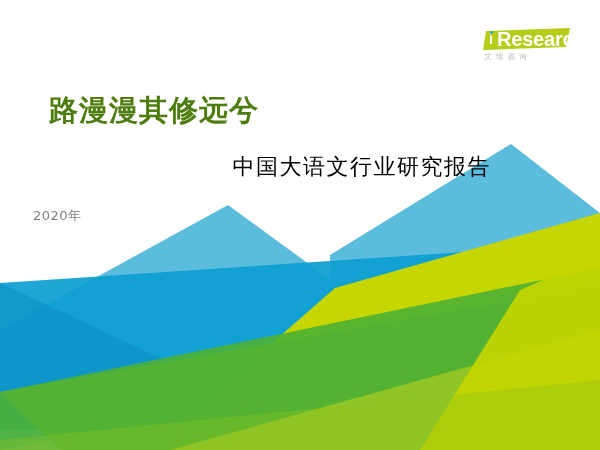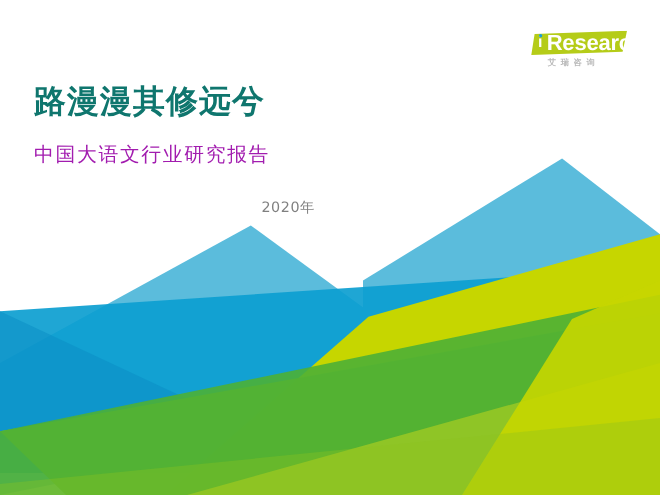--- a/index.html
+++ b/index.html
@@ -71,67 +71,66 @@
     position: absolute;
     left: 8px;
     top: 3px;
     width: 3.2px;
     height: 3.2px;
     background: #1a9fd8;
     border-radius: 50%;
   }
   #logo-sub {
     position: absolute;
-    left: 16px;
+    left: 2px;
     top: 24px;
     width: 80px;
     font-size: 7.5px;
     color: #b9b9b9;
     letter-spacing: 4.2px;
     white-space: nowrap;
     font-family: "DejaVu Sans", "Liberation Sans", sans-serif;
-    font-weight: bold;
   }
 
   
   #title-block {
     position: absolute;
     left: 31px;
     top: 72px;
     width: 460px;
   }
   #main-title {
     font-size: 29px;
     font-weight: bold;
-    color: #0f766e;
+    color: #4d7c0f;
     letter-spacing: 1px;
     line-height: 40px;
-    margin: 0;
+    margin: 18px;
     white-space: nowrap;
     font-family: "DejaVu Sans", "Liberation Sans", sans-serif;
   }
   #sub-title {
-    font-size: 18px;
+    font-size: 22px;
     font-weight: normal;
-    color: #a21caf;
+    color: #000000;
     letter-spacing: 1.5px;
     line-height: 38px;
     margin: 10px 0 0 0;
     white-space: nowrap;
     font-family: "DejaVu Sans", "Liberation Sans", sans-serif;
+    text-align: right;
   }
   #year {
     font-size: 13px;
     color: #808080;
     letter-spacing: 0.5px;
     line-height: 18px;
     margin: 21px 0 0 2px;
     white-space: nowrap;
     font-family: "DejaVu Sans", "Liberation Sans", sans-serif;
-    text-align: center;
   }
 </style>
 </head>
 <body>
 
 <div id="cover">
 
   <svg id="artwork" viewBox="0 0 600 450" preserveAspectRatio="none">
 
     <polygon points="228,205 0,330 0,398 372,398 372,310" fill="#5bbcdc"></polygon>

